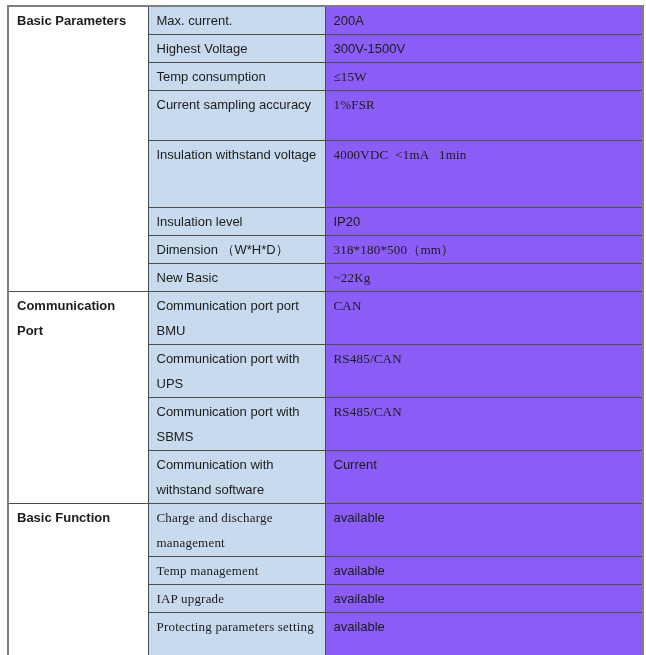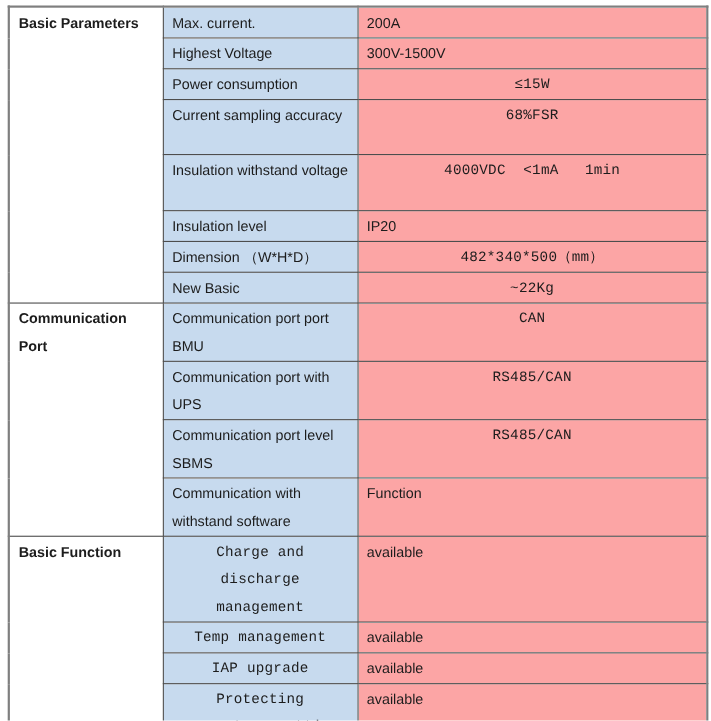--- a/index.html
+++ b/index.html
@@ -39,31 +39,30 @@
     padding-left: 10px;
     padding-right: 8px;
     font-size: 13px;
   }
   td.label {
     background: var(--label-bg, #c7daee);
     padding-left: 8px;
     padding-right: 20px;
   }
   td.value {
-    background: #fca5a5;
+    background: #8b5cf6;
     padding-left: 12px;
     padding-right: 6px;
     margin-left: 32px;
   }
   
   .geo {
-    font-family: Liberation Mono, monospace;
+    font-family: Liberation Serif, serif;
     font-size: 12.5px;
     letter-spacing: 0.2px;
-    text-align: center;
   }
 </style>
 </head>
 <body>
 
 <div class="page">
   <table class="spec">
     <colgroup>
       <col style="width:140px">
       <col style="width:177px">
@@ -74,60 +73,60 @@
       <tr style="height:25px">
         <td class="section" rowspan="8">Basic Parameters</td>
         <td class="label">Max. current.</td>
         <td class="value">200A</td>
       </tr>
       <tr style="height:25px">
         <td class="label">Highest Voltage</td>
         <td class="value">300V-1500V</td>
       </tr>
       <tr style="height:26px">
-        <td class="label">Power consumption</td>
+        <td class="label">Temp consumption</td>
         <td class="value geo">≤15W</td>
       </tr>
       <tr style="height:50px">
         <td class="label">Current sampling accuracy</td>
-        <td class="value geo">68%FSR</td>
+        <td class="value geo">1%FSR</td>
       </tr>
-      <tr style="height:51px">
+      <tr style="height:67px">
         <td class="label">Insulation withstand voltage</td>
         <td class="value geo">4000VDC  &lt;1mA   1min</td>
       </tr>
       <tr style="height:25px">
         <td class="label">Insulation level</td>
         <td class="value">IP20</td>
       </tr>
       <tr style="height:26px">
         <td class="label">Dimension （W*H*D）</td>
-        <td class="value geo">482*340*500（mm）</td>
+        <td class="value geo">318*180*500（mm）</td>
       </tr>
       <tr style="height:25px">
         <td class="label">New Basic</td>
         <td class="value geo">~22Kg</td>
       </tr>
 
       <tr style="height:50px">
         <td class="section" rowspan="4">Communication Port</td>
         <td class="label">Communication port port BMU</td>
         <td class="value geo">CAN</td>
       </tr>
       <tr style="height:51px">
         <td class="label">Communication port with UPS</td>
         <td class="value geo">RS485/CAN</td>
       </tr>
       <tr style="height:49px">
-        <td class="label">Communication port level SBMS</td>
+        <td class="label">Communication port with SBMS</td>
         <td class="value geo">RS485/CAN</td>
       </tr>
       <tr style="height:50px">
         <td class="label">Communication with withstand software</td>
-        <td class="value">Function</td>
+        <td class="value">Current</td>
       </tr>
 
       <tr style="height:43px">
         <td class="section" rowspan="6">Basic Function</td>
         <td class="label geo">Charge and discharge management</td>
         <td class="value">available</td>
       </tr>
       <tr style="height:27px">
         <td class="label geo">Temp management</td>
         <td class="value">available</td>

